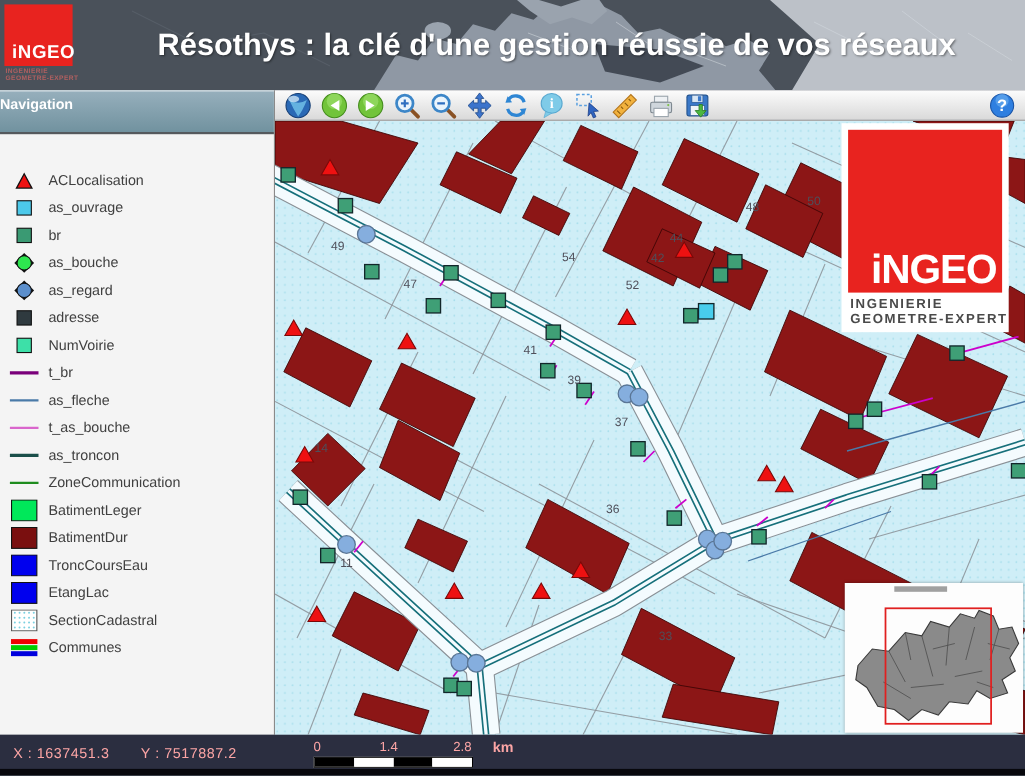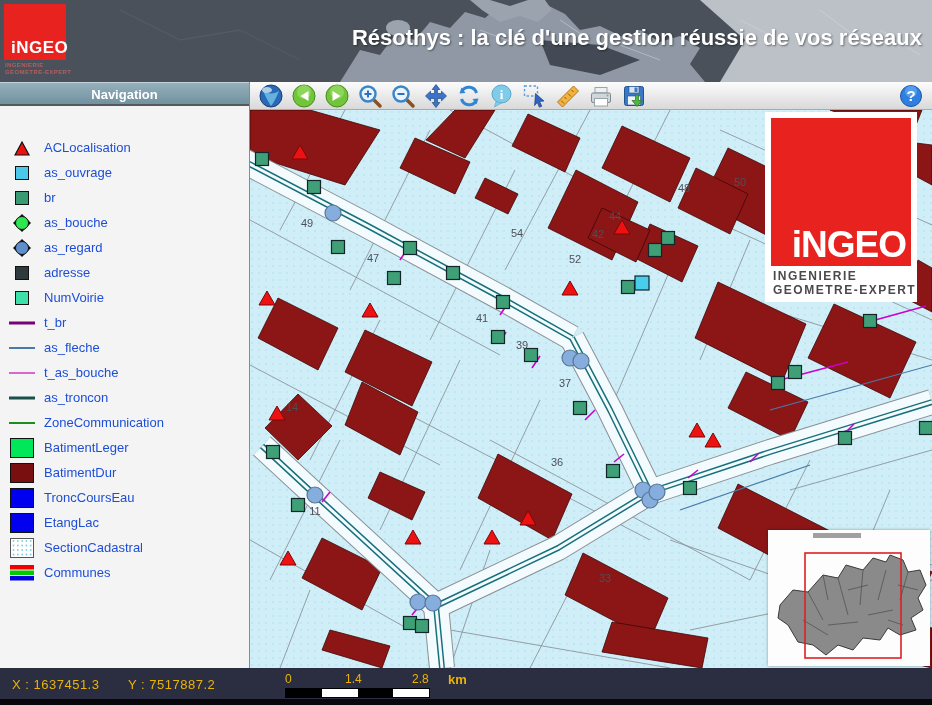--- a/index.html
+++ b/index.html
@@ -6,33 +6,33 @@
   .app{position:relative;width:932px;height:705px;overflow:hidden;
        font-family:"Liberation Sans",sans-serif;background:#2b2e40}
 
   
   .header{position:absolute;left:0;top:0;width:932px;height:82px;background:#4d545d;overflow:hidden}
   .header > svg{position:absolute;left:0;top:0}
   .logo-box{position:absolute;left:4px;top:4px;width:62px;height:56px;background:#e8231f;z-index:3}
   .logo-word{position:absolute;left:7px;bottom:2px;color:#fff;font-weight:bold;font-size:17px;letter-spacing:.5px}
   .logo-sub{position:absolute;left:5px;top:62px;width:110px;color:#b06060;font-size:6px;font-weight:bold;
             line-height:7px;letter-spacing:.4px;z-index:3}
-  .title{position:absolute;left:90px;right:10px;top:25px;text-align:right;color:#fff;font-size:22px;
+  .title{position:absolute;left:90px;right:10px;top:25px;text-align:center;color:#fff;font-size:28px;
          font-weight:bold;text-shadow:1px 1px 2px rgba(0,0,0,.45);z-index:2;white-space:nowrap}
 
   
   .sidebar{position:absolute;left:0;top:82px;width:250px;height:586px;background:#f4f4f4;
            border-right:1px solid #8a8a8a;box-sizing:border-box}
-  .nav-header{height:24px;background:linear-gradient(#96afbc,#71929f);border-top:1px solid #c3d2d9;
-              border-bottom:2px solid #55595d;color:#fff;font-weight:bold;font-size:13px;text-align:center;
+  .nav-header{height:40px;background:linear-gradient(#96afbc,#71929f);border-top:1px solid #c3d2d9;
+              border-bottom:2px solid #55595d;color:#fff;font-weight:bold;font-size:13px;text-align:left;
               line-height:24px;box-sizing:border-box}
   .legend{padding-top:29px}
   .legend-row{display:flex;align-items:center;height:25px;cursor:pointer}
   .swatch{width:44px;display:flex;justify-content:center;flex:none}
-  .legend-label{font-size:13px;color:#1d4ed8}
+  .legend-label{font-size:13px;color:#404040}
 
   
   .toolbar{position:absolute;left:250px;top:82px;width:682px;height:28px;
            background:linear-gradient(#fcfcfc,#d9d9d9);border-bottom:1px solid #aaa;display:flex;
            align-items:center;padding:0 8px;box-sizing:border-box;gap:7px}
   .tool-btn{width:26px;height:26px;padding:0;border:none;background:transparent;cursor:pointer;flex:none}
   .tool-btn svg{display:block}
   .spacer{flex:1}
 
   
@@ -41,21 +41,21 @@
   .ingeo-card{position:absolute;right:15px;top:2px;width:152px;height:190px;background:#fff;z-index:5}
   .ingeo-red{position:absolute;left:6px;top:6px;width:140px;height:148px;background:#e8231f}
   .ingeo-word{position:absolute;right:5px;bottom:0px;color:#fff;font-size:37px;font-weight:bold;letter-spacing:-1px}
   .ingeo-line{position:absolute;left:8px;color:#4a4a4a;font-size:12px;font-weight:bold;letter-spacing:1.5px}
   .l1{top:157px}.l2{top:171px}
   .overview{position:absolute;left:518px;top:420px;width:162px;height:136px;background:#fdfdfd;z-index:4;
             box-shadow:0 0 3px rgba(0,0,0,.35);cursor:pointer}
 
   
   .statusbar{position:absolute;left:0;top:668px;width:932px;height:37px;background:#2b2e40;
-             border-bottom:6px solid #07070c;box-sizing:border-box;color:#eab308}
+             border-bottom:6px solid #07070c;box-sizing:border-box;color:#fca5a5}
   .coord-x{position:absolute;left:12px;top:9px;font-size:13px;letter-spacing:.5px}
   .coord-y{position:absolute;left:128px;top:9px;font-size:13px;letter-spacing:.5px}
   .scale{position:absolute;left:285px;top:4px;width:210px;height:26px}
   .scale-tick{position:absolute;top:0;font-size:12px}
   .t0{left:0}.t1{left:60px}.t2{left:127px}
   .scale-unit{position:absolute;left:163px;top:0;font-size:13px;font-weight:bold}
   .scale-bar{position:absolute;left:0;top:16px;width:143px;height:8px;background:#fff;border:1px solid #000;display:flex}
   .scale-seg{height:100%;width:25%}
   .seg-b{background:#000}.seg-w{background:#fff}
 </style>

